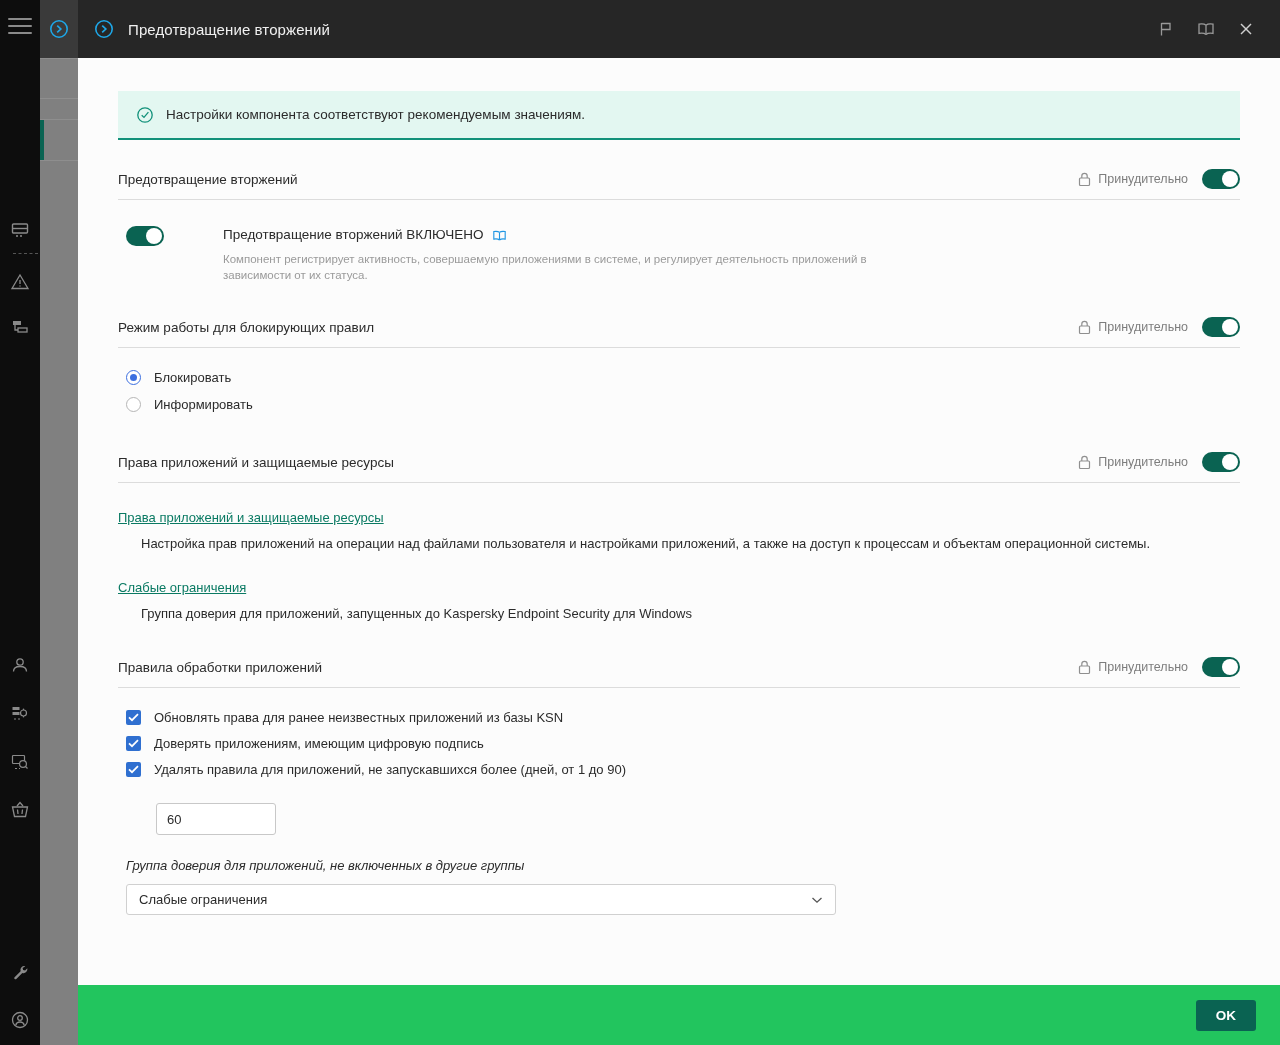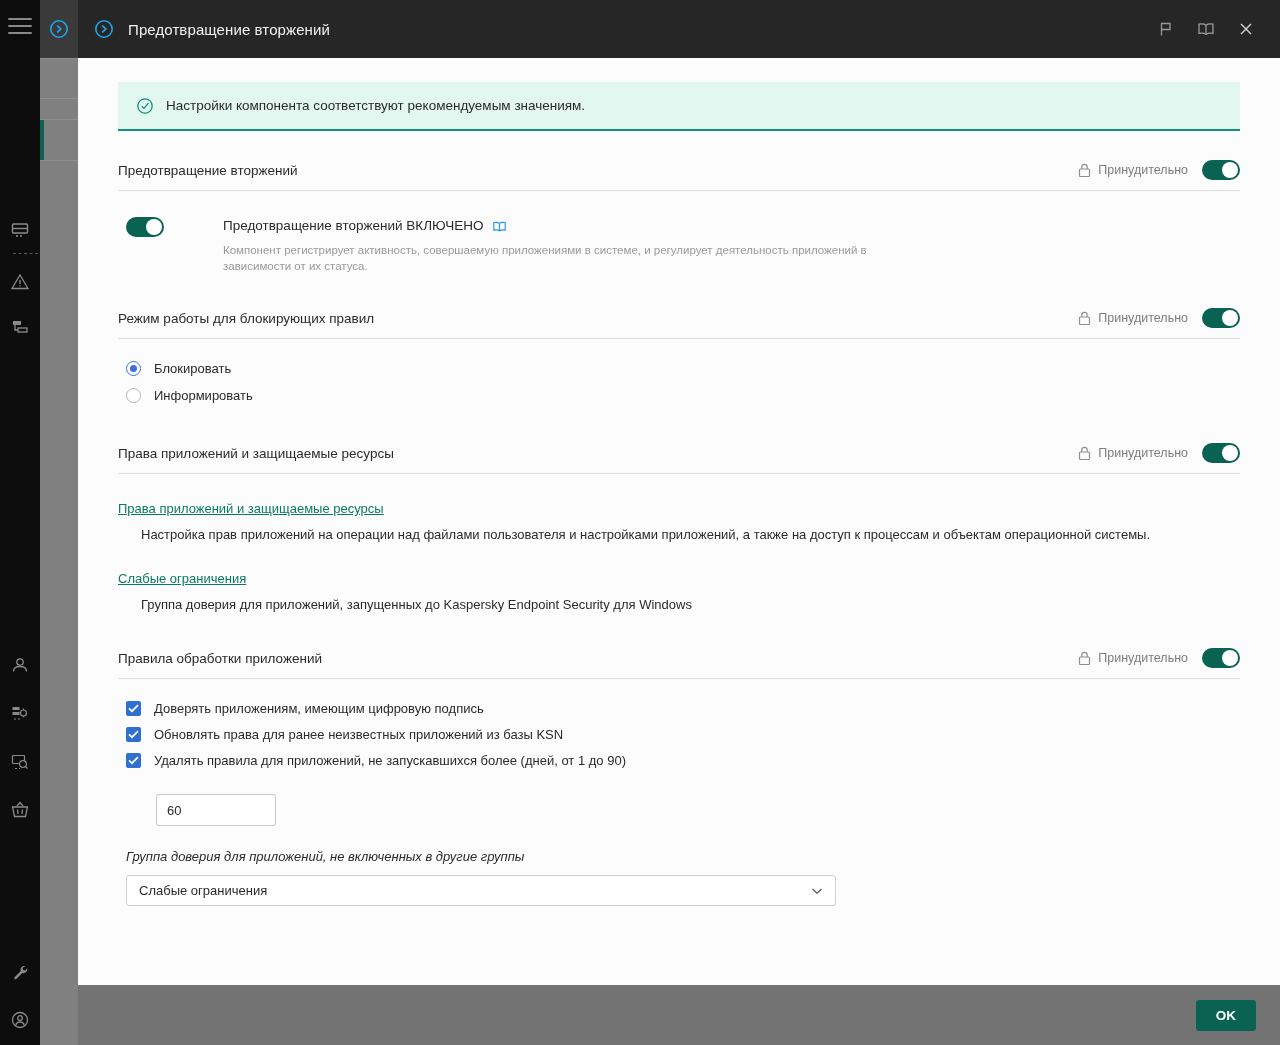--- a/index.html
+++ b/index.html
@@ -131,21 +131,21 @@
     width: 40px; height: 40px;
     display: flex; align-items: center; justify-content: center;
     cursor: pointer;
   }
 
   
   .win-body {
     flex: 1 1 auto;
     position: relative;
     overflow: hidden;
-    padding: 3px 40px;
+    padding: 12px 40px;
     background: #fcfcfc;
   }
   .content {
     padding-top: 21px;
     max-width: 1124px;
   }
 
   
   .banner {
     background: #e3f7f1;
@@ -346,21 +346,21 @@
   .select-chev {
     display: flex;
     align-items: center;
     color: #555;
   }
 
   
   .footer {
     flex: 0 0 auto;
     height: 60px;
-    background: #737373;
+    background: #22c55e;
     display: flex;
     align-items: center;
     justify-content: flex-end;
     padding-right: 24px;
   }
   .ok-btn {
     min-width: 60px;
     height: 31px;
     background: #0a6352;
     color: #fff;
@@ -623,29 +623,29 @@
           <div class="toggle"></div>
         </div>
 
         <div class="check-group">
           <div class="check-row">
             <div class="checkbox">
               <svg width="11" height="9" viewBox="0 0 11 9" fill="none" stroke="#ffffff" stroke-width="1.7">
                 <path d="M1 4.4 L4 7.2 L10 1.2"></path>
               </svg>
             </div>
-            <div class="check-label">Доверять приложениям, имеющим цифровую подпись</div>
+            <div class="check-label">Обновлять права для ранее неизвестных приложений из базы KSN</div>
           </div>
           <div class="check-row">
             <div class="checkbox">
               <svg width="11" height="9" viewBox="0 0 11 9" fill="none" stroke="#ffffff" stroke-width="1.7">
                 <path d="M1 4.4 L4 7.2 L10 1.2"></path>
               </svg>
             </div>
-            <div class="check-label">Обновлять права для ранее неизвестных приложений из базы KSN</div>
+            <div class="check-label">Доверять приложениям, имеющим цифровую подпись</div>
           </div>
           <div class="check-row">
             <div class="checkbox">
               <svg width="11" height="9" viewBox="0 0 11 9" fill="none" stroke="#ffffff" stroke-width="1.7">
                 <path d="M1 4.4 L4 7.2 L10 1.2"></path>
               </svg>
             </div>
             <div class="check-label">Удалять правила для приложений, не запускавшихся более (дней, от 1 до 90)</div>
           </div>
 

